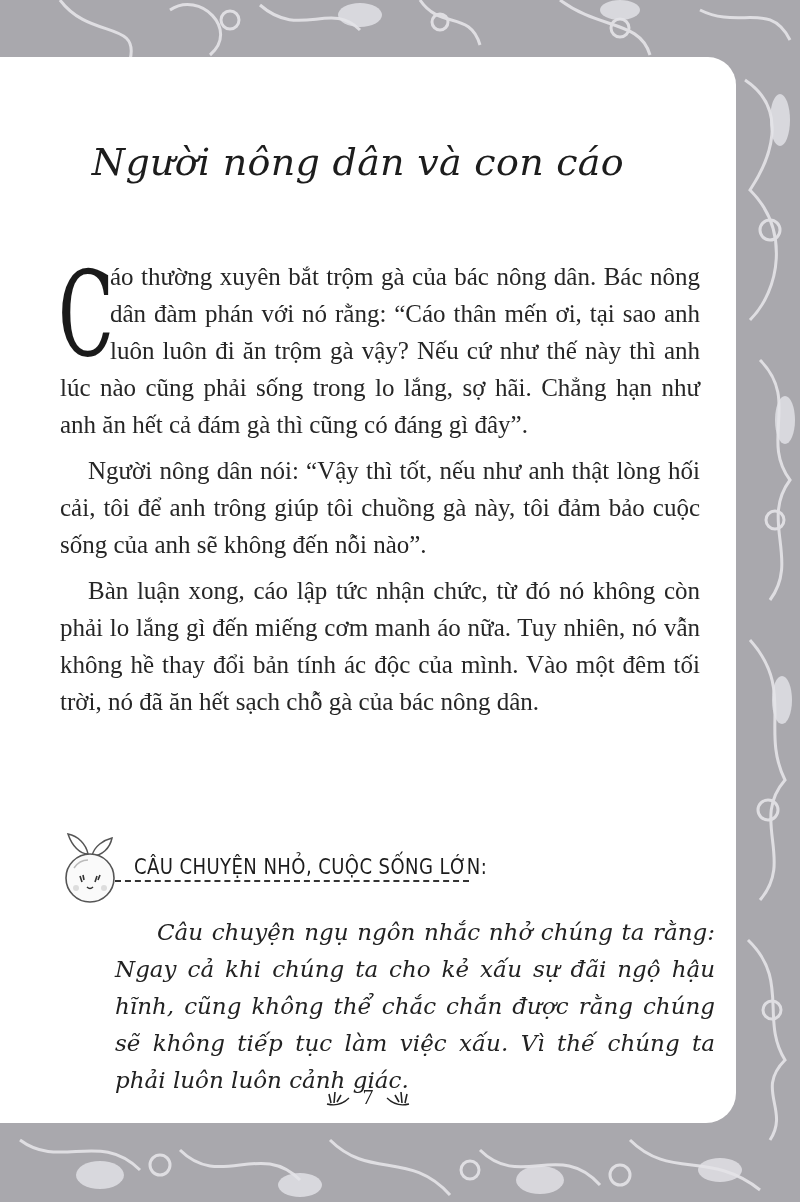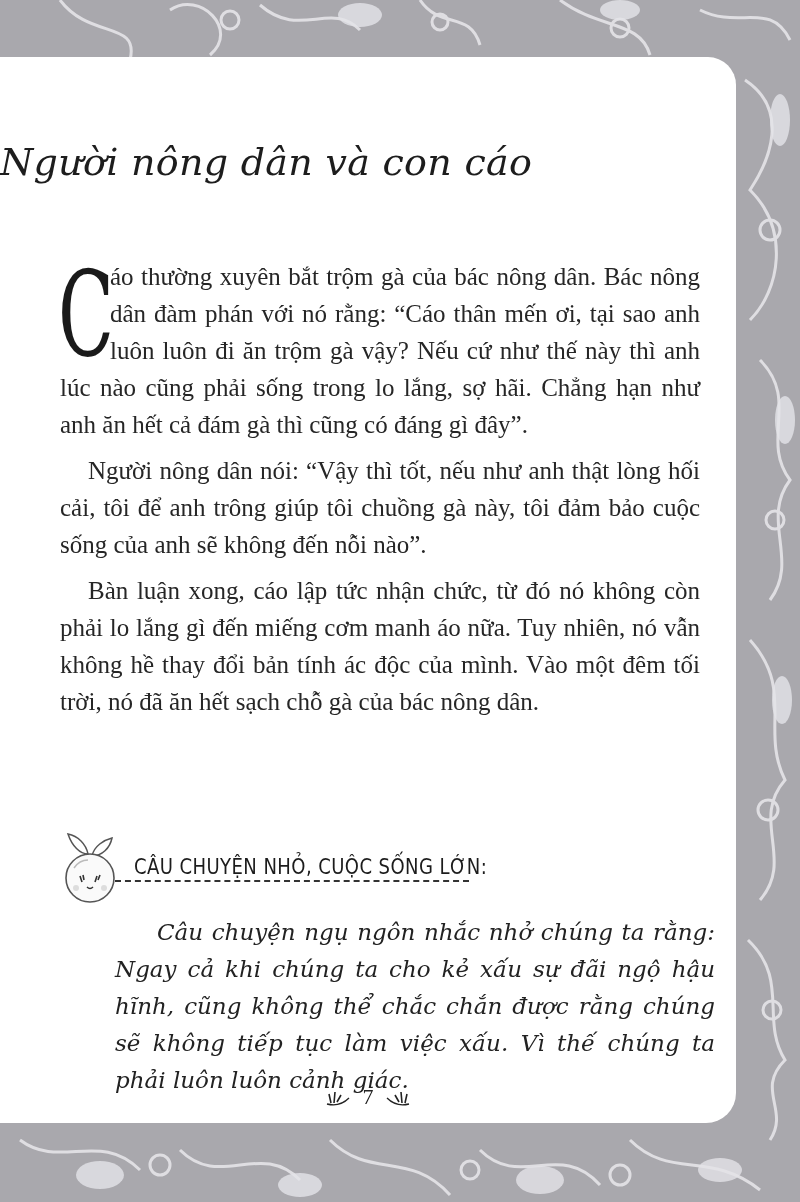--- a/index.html
+++ b/index.html
@@ -8,21 +8,21 @@
     background: #a9a8ad;
     font-family: "DejaVu Serif", serif;
   }
   .bg-pattern { position: absolute; inset: 0; }
   .page-panel {
     position: absolute; left: 0; top: 57px; width: 736px; height: 1066px;
     background: #ffffff;
     border-top-right-radius: 28px; border-bottom-right-radius: 30px;
   }
   .title {
-    position: absolute; left: 0; width: 624px; top: 140px; text-align: left;
+    position: absolute; left: 0; width: 624px; top: 140px; text-align: right;
     font-family: "DejaVu Serif", serif; font-style: italic;
     font-size: 38px; color: #1d1d1d; letter-spacing: 0.3px; margin: 0; font-weight: normal;
   }
   .story {
     position: absolute; left: 60px; top: 258px; width: 640px;
     font-family: "Liberation Serif", serif; font-size: 25px; line-height: 37px; color: #262626;
     text-align: justify;
   }
   .story p { margin: 0 0 9px 0; text-indent: 28px; }
   .story p.first { text-indent: 0; }

